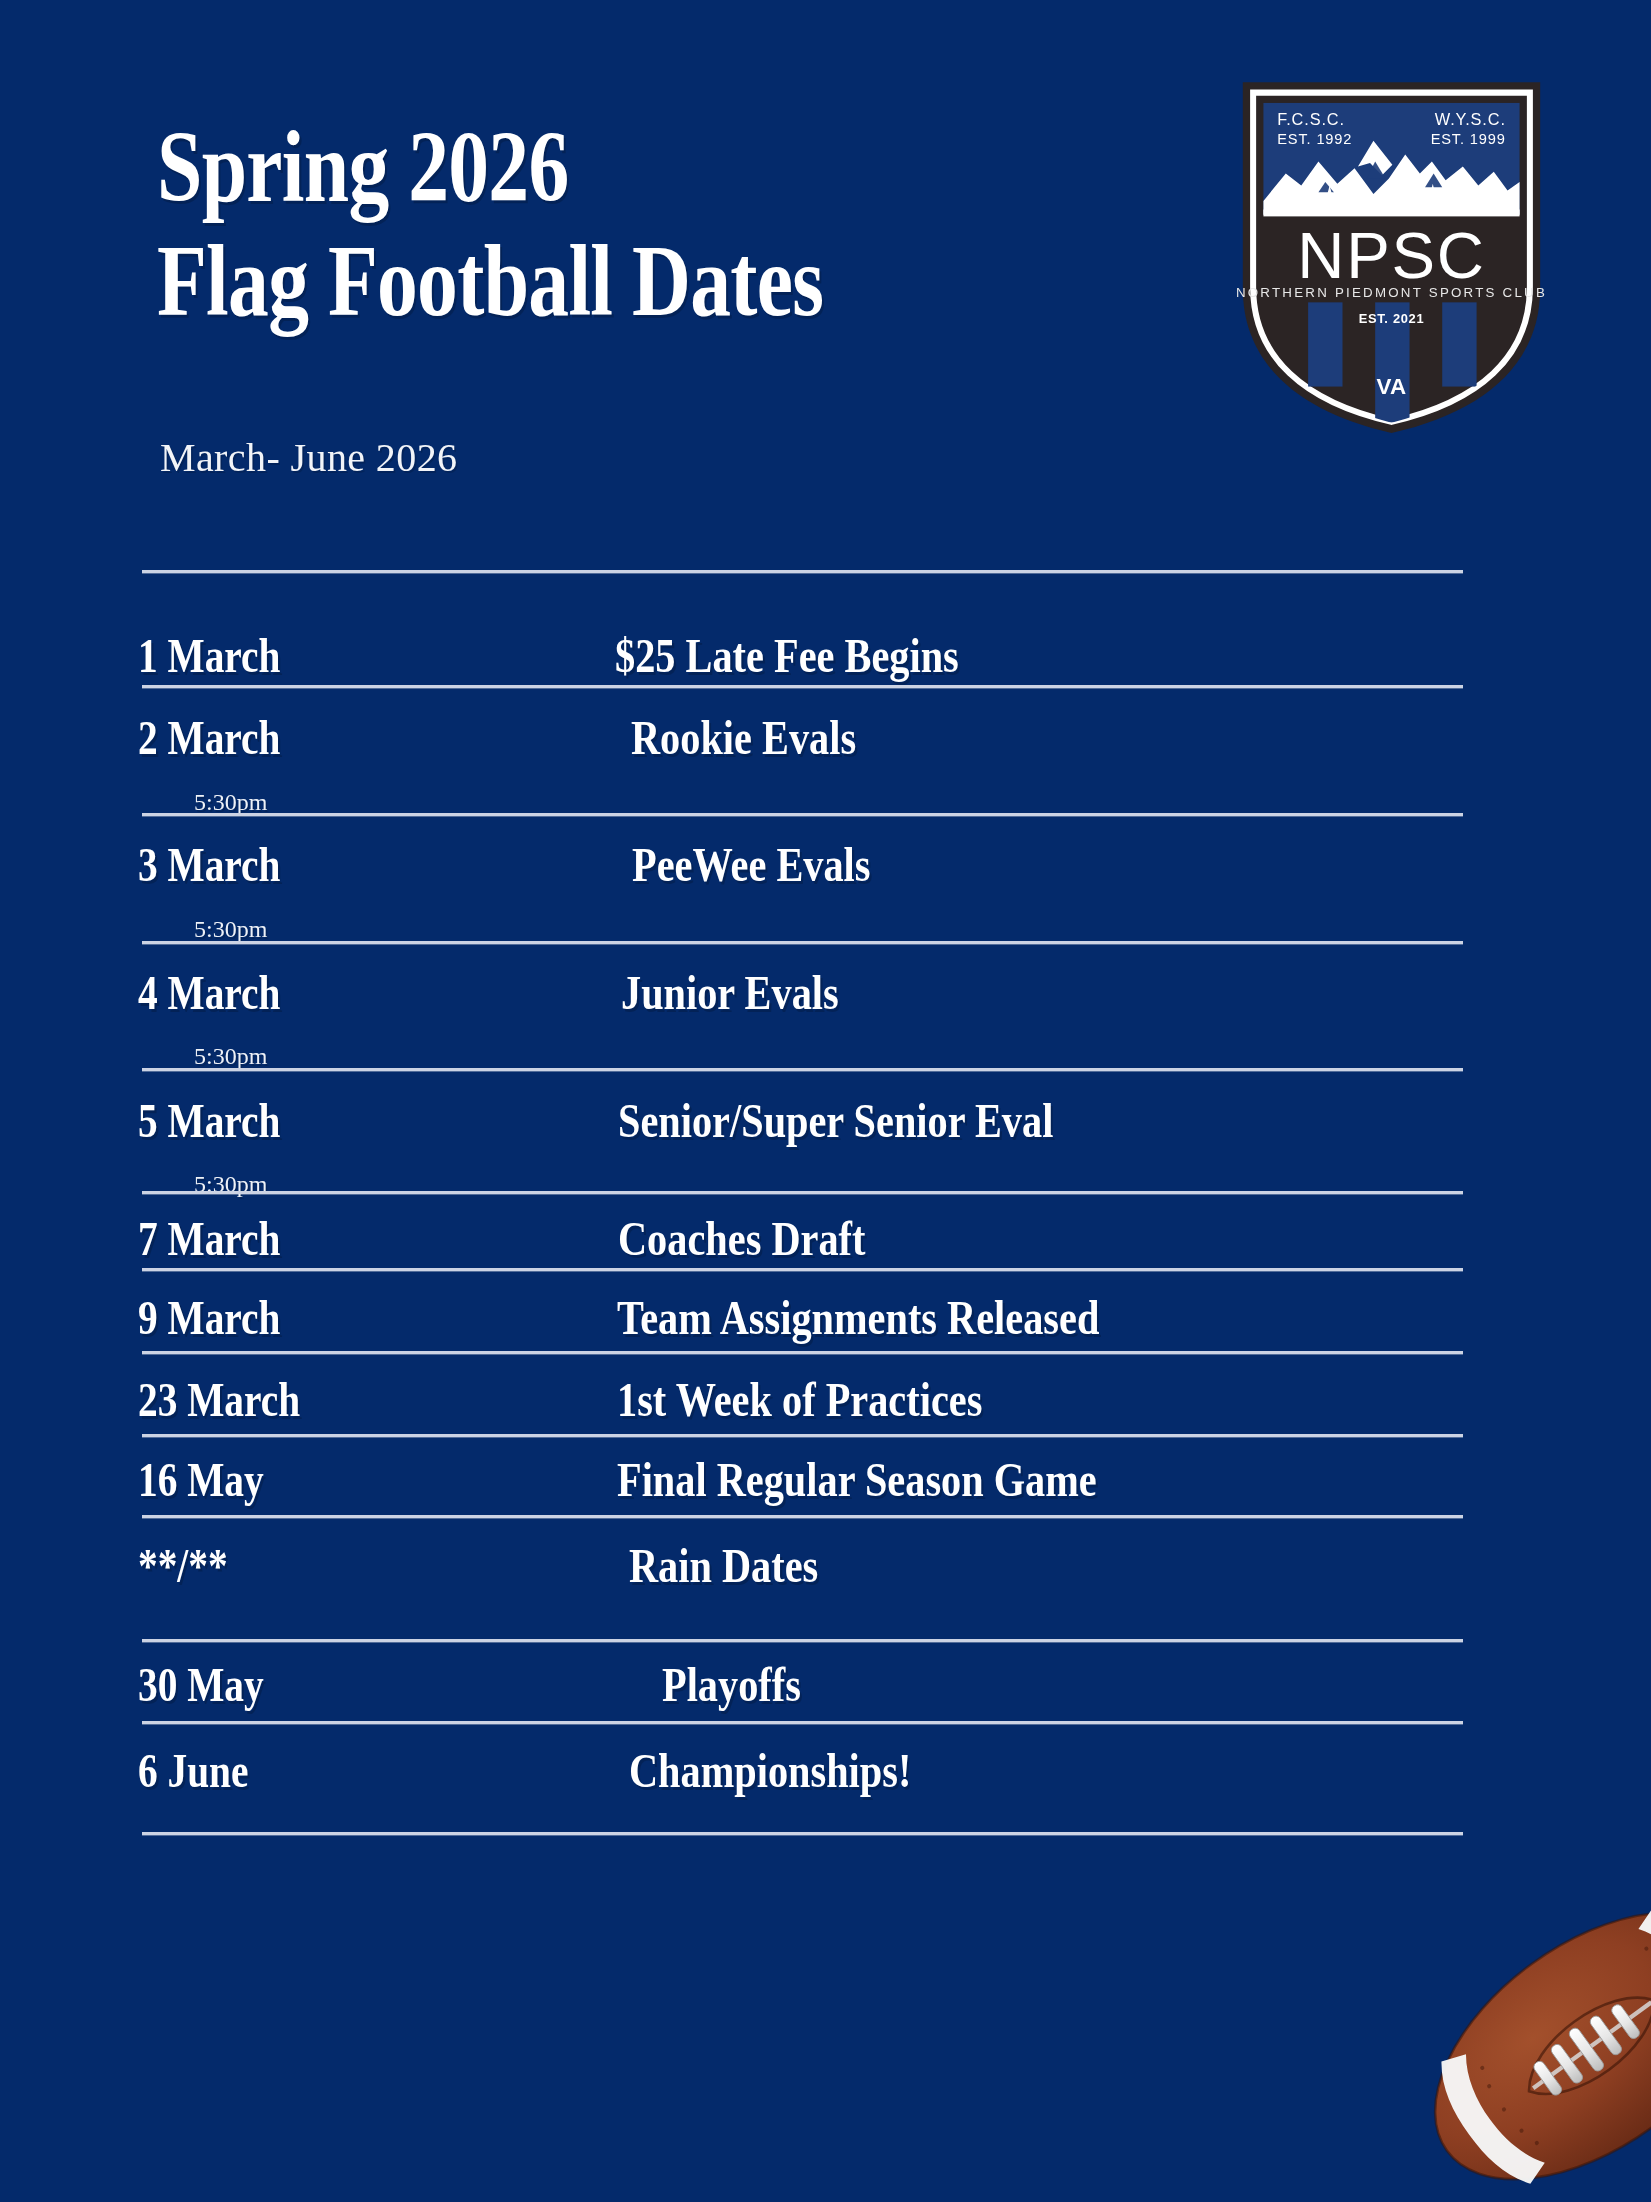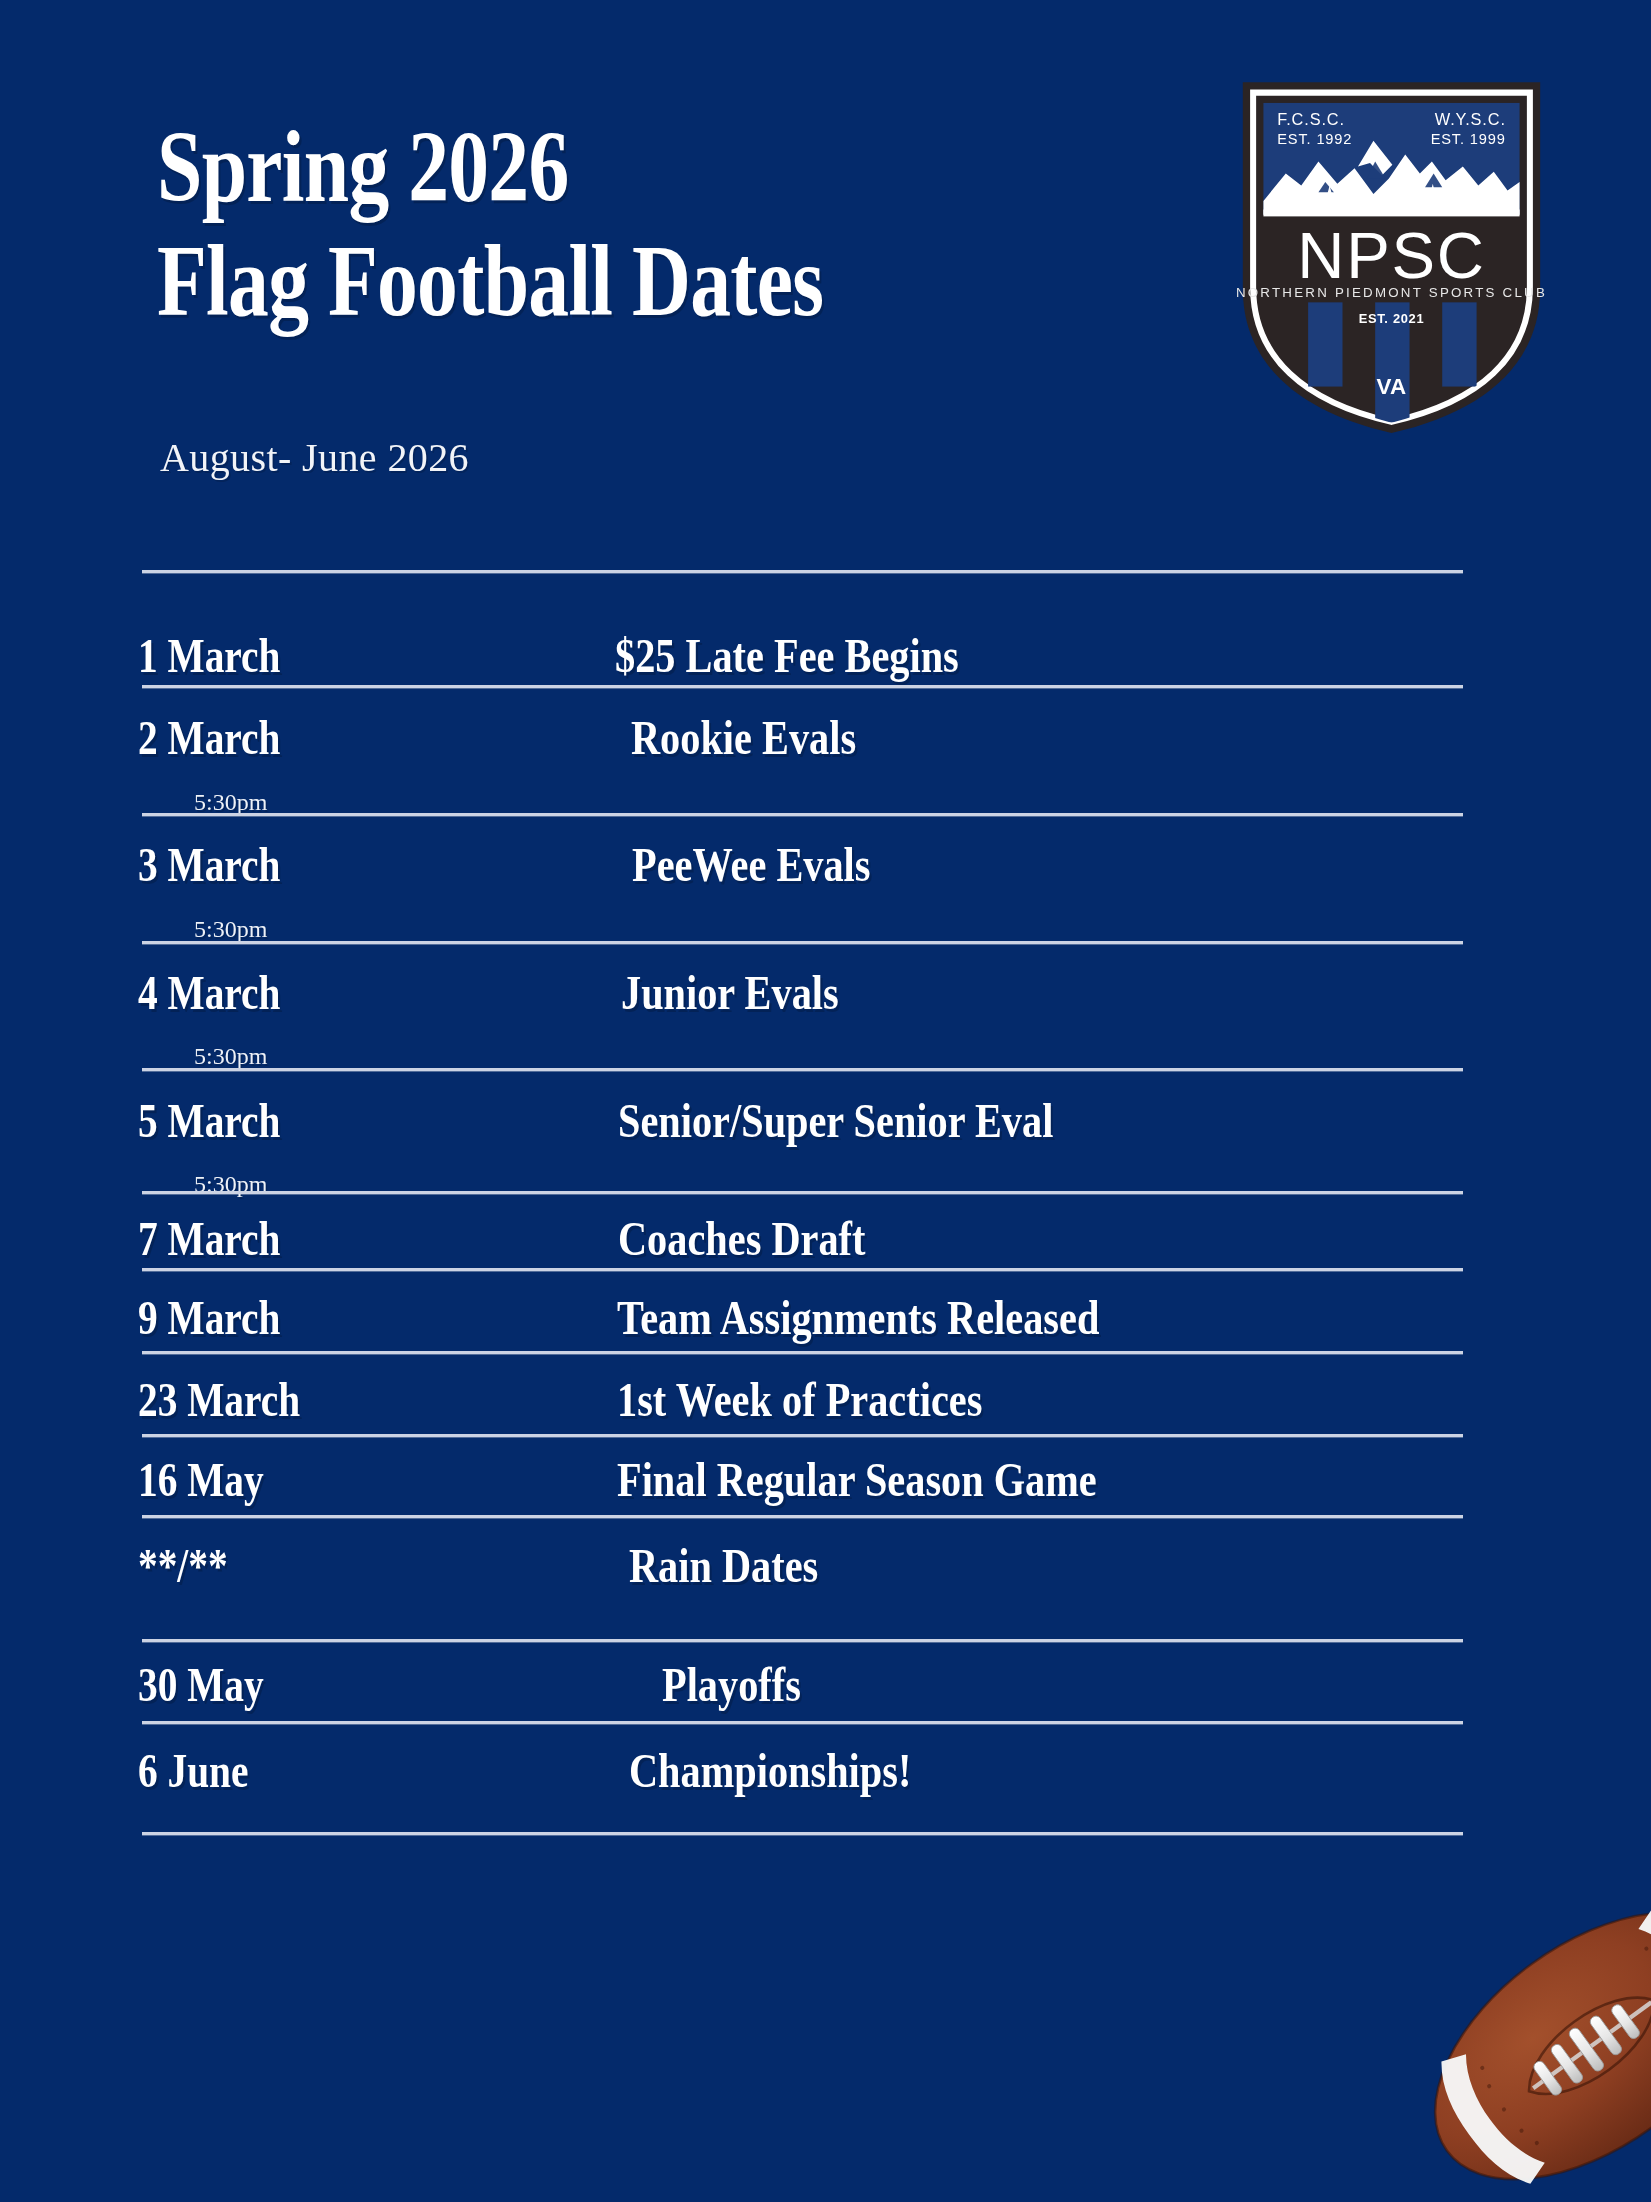--- a/index.html
+++ b/index.html
@@ -122,21 +122,21 @@
 </head>
 <body>
 
 <div id="header">
 
   <div id="title-block">
     <div class="title-line">Spring 2026</div>
     <div class="title-line">Flag Football Dates</div>
   </div>
 
-  <div id="subtitle">August- June 2026</div>
+  <div id="subtitle">March- June 2026</div>
 
   <div id="logo">
     <svg viewBox="0 0 378 420" xmlns="http://www.w3.org/2000/svg">
       <defs>
         <clipPath id="shieldInner">
           <path d="M28 24 H350 V250 C350 330 290 382 189 408 C88 382 28 330 28 250 Z"></path>
         </clipPath>
         <clipPath id="skyClip">
           <path d="M40 36 H338 V244 C338 320 284 368 189 392 C94 368 40 320 40 244 Z"></path>
         </clipPath>

